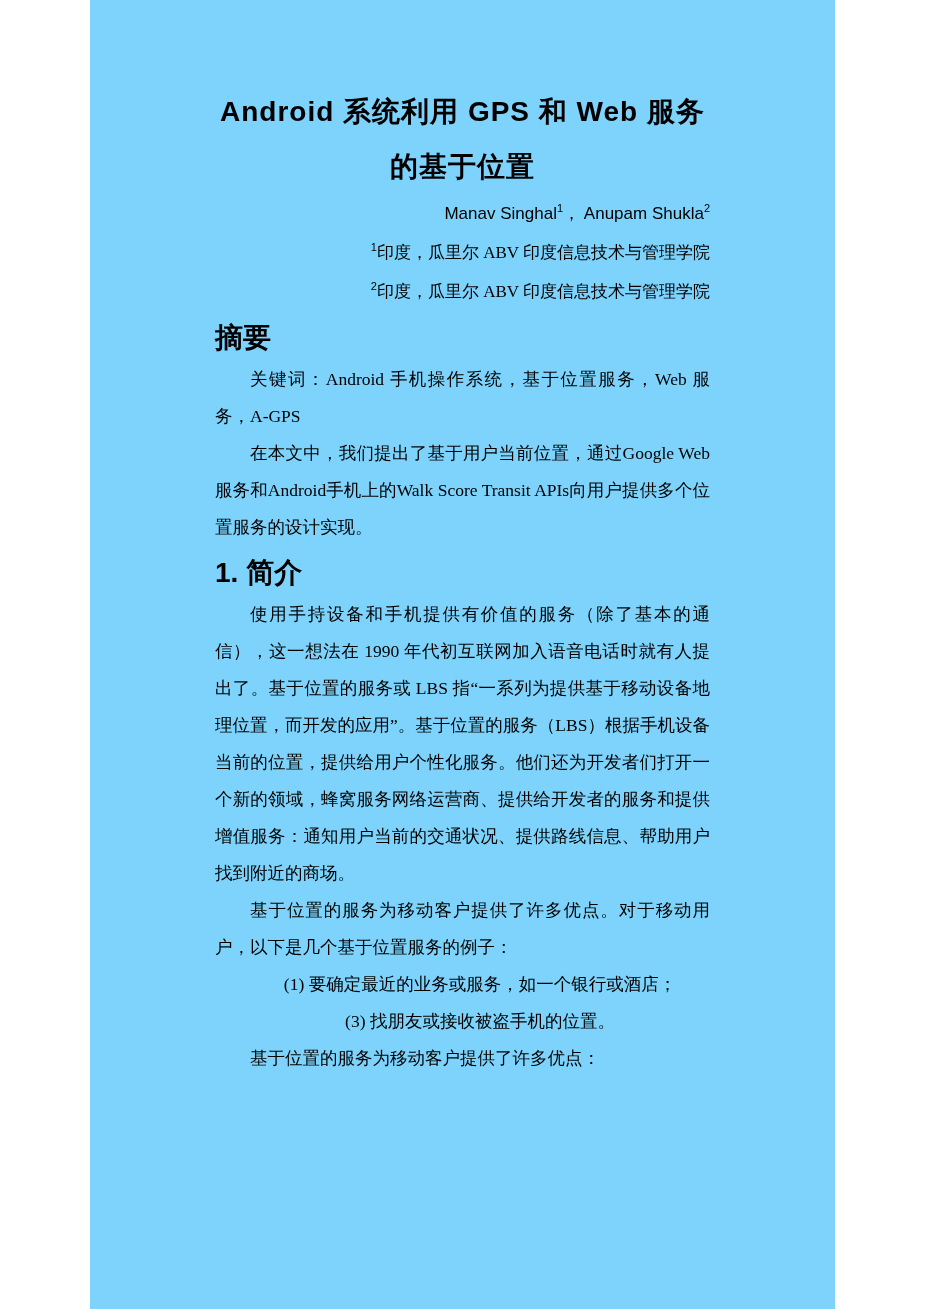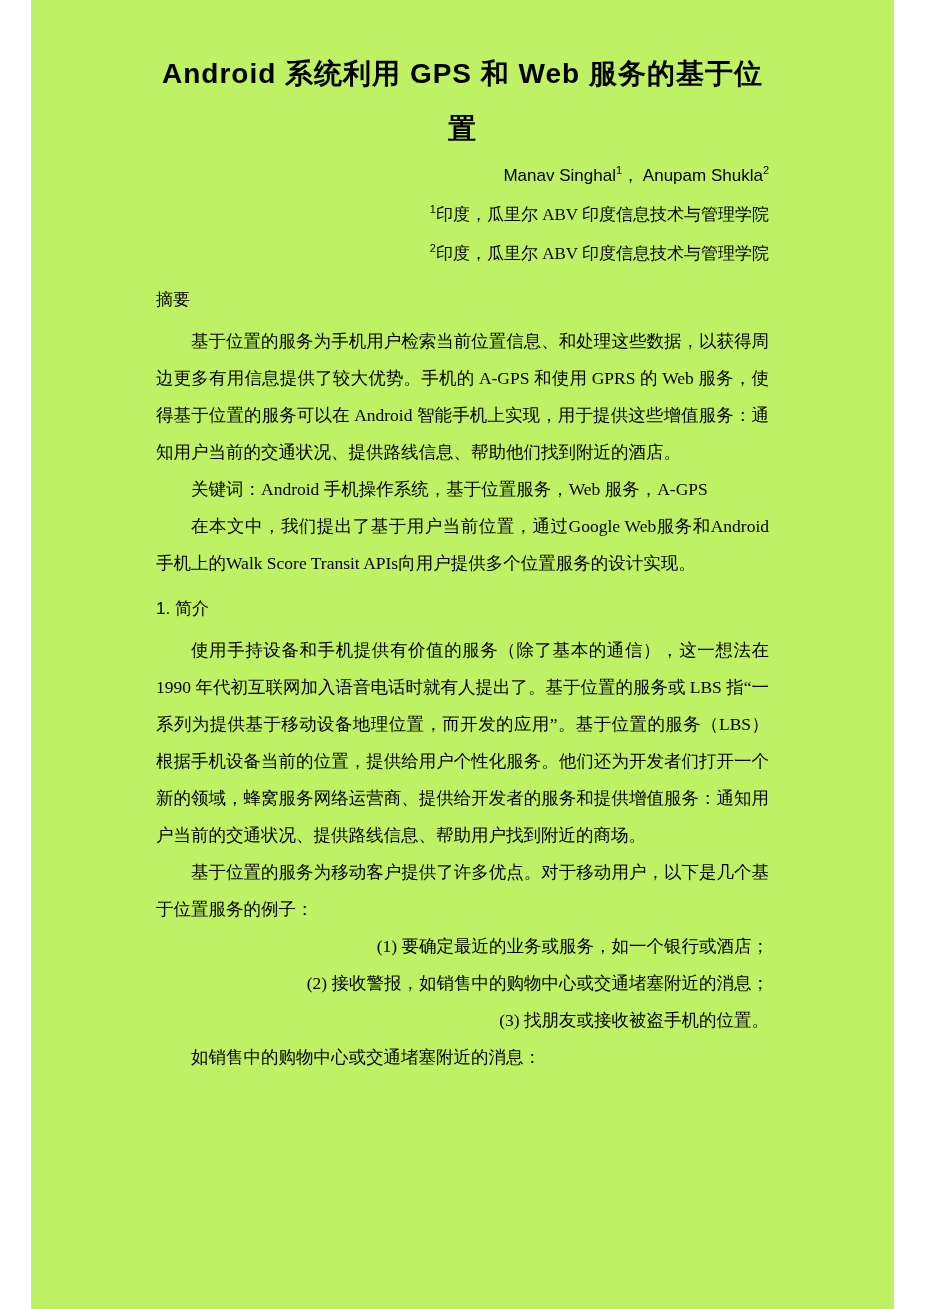--- a/index.html
+++ b/index.html
@@ -2,27 +2,27 @@
 <html><head>
 <meta charset="utf-8">
 <style>
   html, body {
     margin: 0;
     padding: 0;
     background: #ffffff;
   }
   .page {
     position: relative;
-    width: 863px;
+    width: 745px;
     height: 1309px;
     margin: 0 auto;
-    background: #bef264;
+    background: #7dd3fc;
     color: #000000;
     box-sizing: border-box;
-    padding: 46px 125px 0 125px;
+    padding: 84px 125px 0 125px;
     font-family: "Liberation Serif", serif;
     overflow: hidden;
   }
   .title-line {
     text-align: center;
     font-family: "Liberation Sans", sans-serif;
     font-weight: bold;
     font-size: 28px;
     line-height: 55px;
     letter-spacing: 1px;
@@ -37,37 +37,37 @@
     font-size: 11px;
     vertical-align: super;
     line-height: 0;
     font-family: "Liberation Sans", sans-serif;
   }
   .authors-line {
     font-family: "Liberation Sans", sans-serif;
   }
   .section-heading {
     font-family: "Liberation Sans", sans-serif;
-    font-weight: normal;
-    font-size: 17px;
+    font-weight: bold;
+    font-size: 28px;
     line-height: 34px;
     margin: 10px 0 6px 0;
     text-align: left;
   }
   .body-para {
     font-size: 17.5px;
     line-height: 37px;
     text-align: justify;
     text-indent: 2em;
     margin: 0;
   }
   .list-para {
     font-size: 17.5px;
     line-height: 37px;
-    text-align: right;
+    text-align: center;
     text-indent: 2em;
     margin: 0;
   }
 </style>
 </head>
 <body>
 
 <div class="page">
 
   <div class="title-line">Android 系统利用 GPS 和 Web 服务的基于位置</div>
@@ -80,28 +80,26 @@
     <sup>1</sup><span>印度，瓜里尔 ABV 印度信息技术与管理学院</span>
   </div>
 
   <div class="meta-line">
     <sup>2</sup><span>印度，瓜里尔 ABV 印度信息技术与管理学院</span>
   </div>
 
 
   <div class="section-heading">摘要</div>
 
-  <p class="body-para">基于位置的服务为手机用户检索当前位置信息、和处理这些数据，以获得周边更多有用信息提供了较大优势。手机的 A-GPS 和使用 GPRS 的 Web 服务，使得基于位置的服务可以在 Android 智能手机上实现，用于提供这些增值服务：通知用户当前的交通状况、提供路线信息、帮助他们找到附近的酒店。</p>
   <p class="body-para">关键词：Android 手机操作系统，基于位置服务，Web 服务，A-GPS</p>
   <p class="body-para">在本文中，我们提出了基于用户当前位置，通过Google Web服务和Android手机上的Walk Score Transit APIs向用户提供多个位置服务的设计实现。</p>
 
   <div class="section-heading">1. 简介</div>
 
   <p class="body-para">使用手持设备和手机提供有价值的服务（除了基本的通信），这一想法在 1990 年代初互联网加入语音电话时就有人提出了。基于位置的服务或 LBS 指“一系列为提供基于移动设备地理位置，而开发的应用”。基于位置的服务（LBS）根据手机设备当前的位置，提供给用户个性化服务。他们还为开发者们打开一个新的领域，蜂窝服务网络运营商、提供给开发者的服务和提供增值服务：通知用户当前的交通状况、提供路线信息、帮助用户找到附近的商场。</p>
   <p class="body-para">基于位置的服务为移动客户提供了许多优点。对于移动用户，以下是几个基于位置服务的例子：</p>
 
   <p class="list-para">(1) 要确定最近的业务或服务，如一个银行或酒店；</p>
-  <p class="list-para">(2) 接收警报，如销售中的购物中心或交通堵塞附近的消息；</p>
   <p class="list-para">(3) 找朋友或接收被盗手机的位置。</p>
 
-  <p class="body-para">如销售中的购物中心或交通堵塞附近的消息：</p>
+  <p class="body-para">基于位置的服务为移动客户提供了许多优点：</p>
 
 </div>
 
 </body></html>

